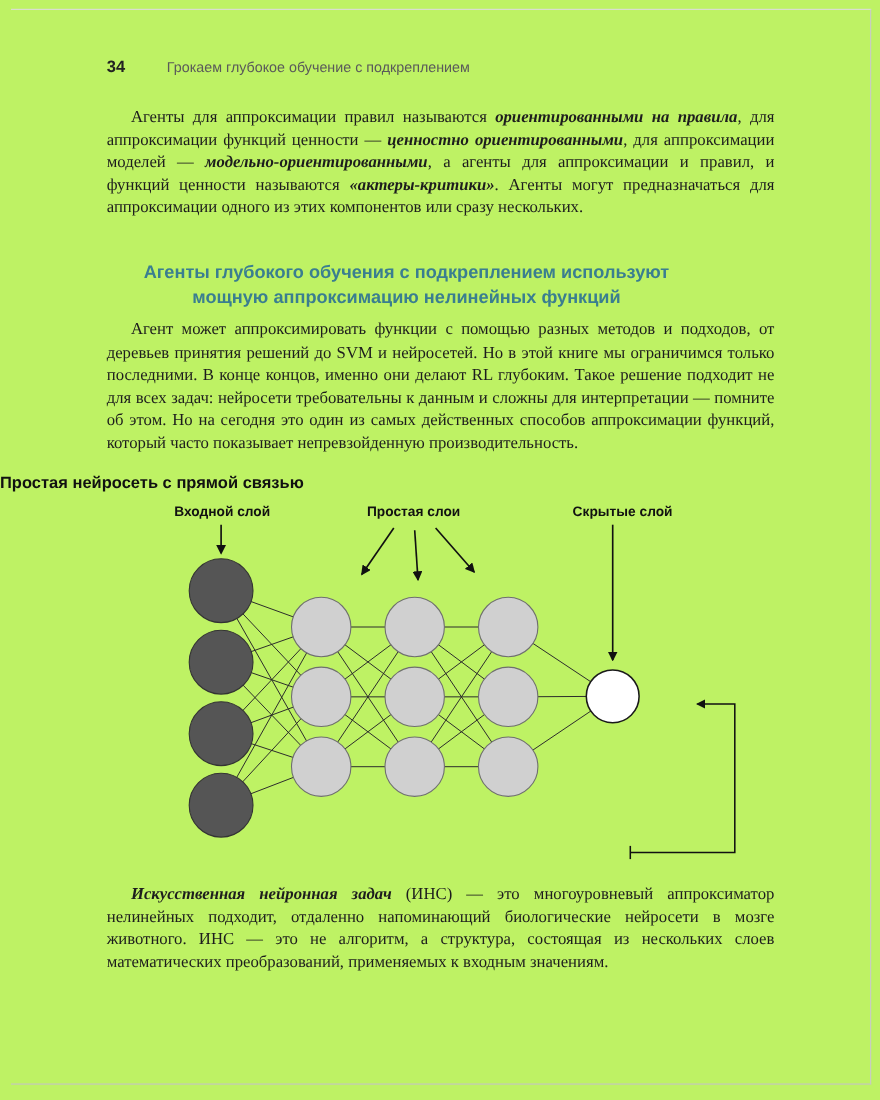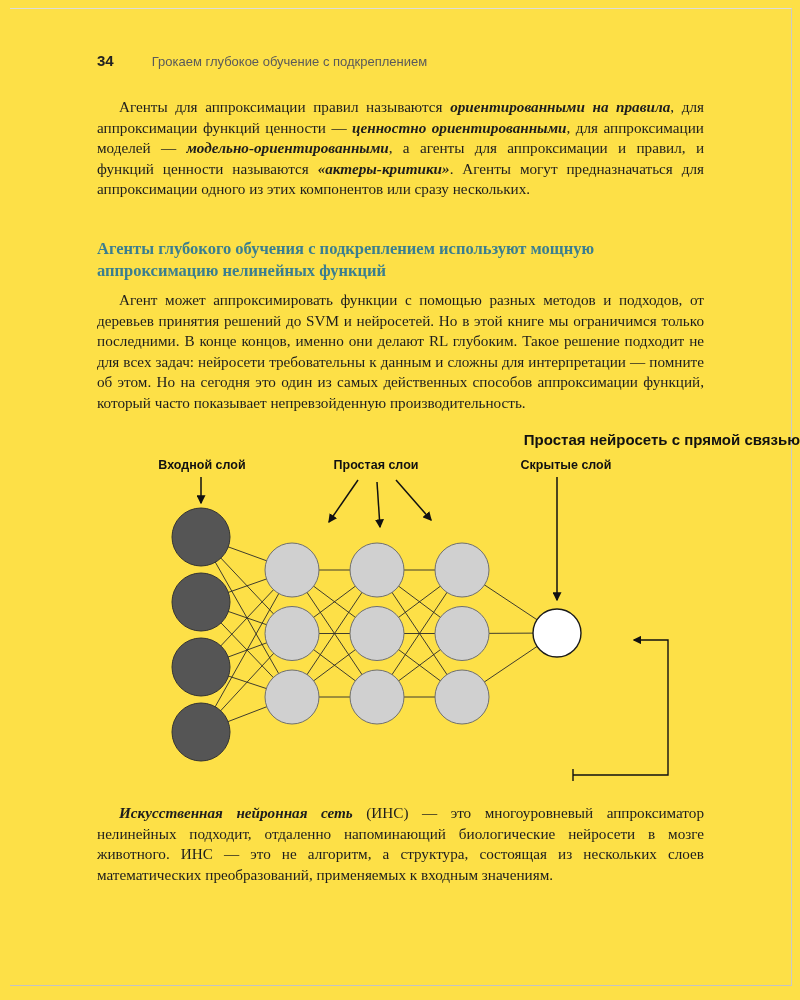--- a/index.html
+++ b/index.html
@@ -1,40 +1,40 @@
 <!DOCTYPE html>
 <html lang="ru" style="--accent: #3a7e90;"><head>
 <meta charset="utf-8">
 <style>
   * { margin:0; padding:0; box-sizing:border-box; }
   html,body { width:800px; height:1000px; background:#ffffff; }
   body { font-family:"Liberation Serif", serif; color:#1d1d1d; position:relative; overflow:hidden; }
 
-  .page { position:absolute; inset:0; background:#fde047; }
+  .page { position:absolute; inset:0; background:#bef264; }
   .scan-frame { position:absolute; left:10px; top:8px; right:8px; bottom:14px;
                 border-top:1px solid #dcdcdc; border-right:1px solid #c9c9c9;
                 border-bottom:1px solid #c3c3c3; pointer-events:none; }
 
   .running-head { position:absolute; left:97px; top:52px; width:607px;
                   font-family:"Liberation Sans", sans-serif; }
   .folio { font-weight:bold; font-size:15px; color:#222; margin-right:38px; }
   .running-title { font-size:13px; color:#5a5a5a; }
 
   .body { position:absolute; left:97px; width:607px; font-size:15.2px; line-height:20.6px;
           text-align:justify; color:#1d1d1d; }
   .indent { text-indent:22px; }
   .it { font-style:italic;font-weight:bold; }
 
   .para1 { top:97px; }
   .section-heading { position:absolute; left:97px; top:238px; max-width:545px;
-          font-family:Liberation Serif, serif; font-weight:bold; font-size:16.5px;
-          line-height:21.5px; color:var(--accent, #3a7e90); }
+          font-family:Liberation Sans, sans-serif; font-weight:bold; font-size:16.5px;
+          line-height:21.5px; color:var(--accent, #3a7e90);text-align:center; }
   .para2 { top:290px; }
 
-  .fig-title { position:absolute; left:0; right:0; top:431px; text-align:right;
+  .fig-title { position:absolute; left:0; right:0; top:431px; text-align:left;
           font-family:"Liberation Sans", sans-serif; font-weight:bold; font-size:15px; color:#111; }
   .layer-label { position:absolute; top:458px; transform:translateX(-50%);
           font-family:"Liberation Sans", sans-serif; font-weight:bold; font-size:12.5px; color:#111;
           white-space:nowrap; }
   .label-input  { left:202px; }
   .label-hidden { left:376px; }
   .label-output { left:566px; }
 
   .net-svg { position:absolute; left:0; top:450px; width:800px; height:350px; }
 
@@ -139,15 +139,15 @@
         <line x1="573" y1="319" x2="573" y2="331"></line>
         <polyline points="573,325 668,325 668,190 634,190" marker-end="url(#arr)"></polyline>
       </g>
     </svg>
 
     <div class="annotation">
     </div>
   </div>
 
   <div class="bottom-text">
-    <p><span class="it">Искусственная нейронная сеть</span><span> (ИНС) — это многоуровневый аппроксиматор нелинейных подходит, отдаленно напоминающий биологические нейросети в мозге животного. ИНС — это не алгоритм, а структура, состоящая из нескольких слоев математических преобразований, применяемых к входным значениям.</span></p>
+    <p><span class="it">Искусственная нейронная задач</span><span> (ИНС) — это многоуровневый аппроксиматор нелинейных подходит, отдаленно напоминающий биологические нейросети в мозге животного. ИНС — это не алгоритм, а структура, состоящая из нескольких слоев математических преобразований, применяемых к входным значениям.</span></p>
   </div>
 </div>
 
 </body></html>

